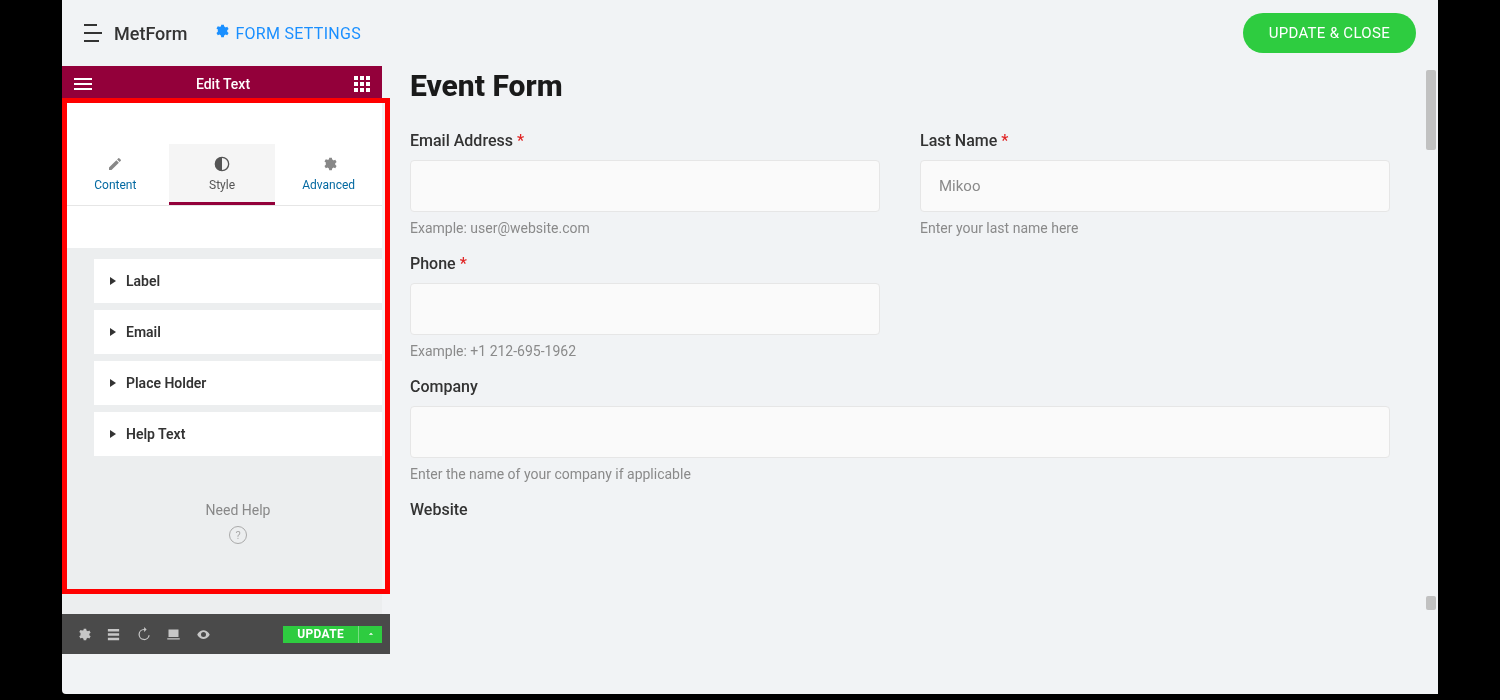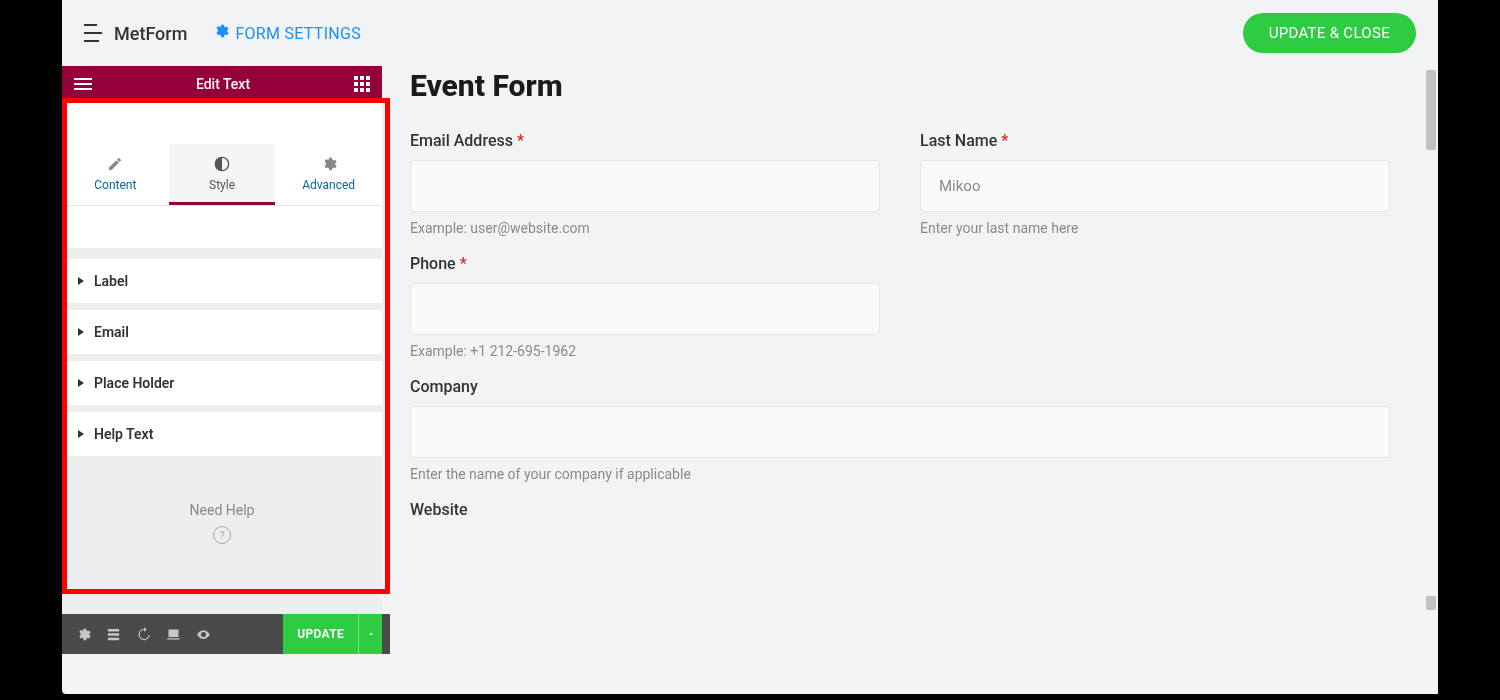--- a/index.html
+++ b/index.html
@@ -48,35 +48,35 @@
   .ham { display:flex; flex-direction:column; gap:3px; cursor:pointer;}
   .ham span{ width:18px; height:2px; background:#fff; display:block;}
   .panel-title { font-size:14px; font-weight:500;}
   .grid-icon { display:grid; grid-template-columns:repeat(3,4px); grid-template-rows:repeat(3,4px); gap:2px; cursor:pointer;}
   .grid-icon span{ background:#fff; width:4px; height:4px;}
   .tabs { display:flex; border-bottom:1px solid #e6e6e6;}
   .tab { flex:1; text-align:center; padding:12px 0 10px; color:#0369a1; font-size:12px; cursor:pointer; position:relative;}
   .tab svg { width:16px; height:16px; fill:#888; display:block; margin:0 auto 6px;}
   .tab.active { background:#f5f5f5; border-bottom:3px solid #93003a; color:#555;}
   .tab.active svg { fill:#555;}
-  .sections { background:#eceeef; flex:1; overflow:auto;}
+  .sections { background:#eceeef; flex:1; overflow:auto;padding-left:32px;}
   .section-row {
     background:#fff; border-top:1px solid #eceeef; border-bottom:6px solid #eceeef;
     padding:14px 16px; display:flex; align-items:center; gap:10px; font-size:14px; color:#333; cursor:pointer; font-weight:600;
   }
   .caret { width:0;height:0;border-top:4px solid transparent;border-bottom:4px solid transparent;border-left:6px solid #333;}
   .need-help { text-align:center; color:#888; font-size:14px; padding:40px 0; display:flex; align-items:center; justify-content:center; gap:8px; background:#eceeef;flex-direction:column;}
   .need-help .q { width:18px;height:18px;border:1.5px solid #aaa;border-radius:50%; display:flex;align-items:center;justify-content:center; font-size:11px;color:#aaa;}
   .panel-footer {
     height:40px; background:#4a4a4a; display:flex; align-items:center; gap:0; padding:0 0 0 6px;
   }
   .ft-ico { width:30px; height:40px; display:flex; align-items:center; justify-content:center; cursor:pointer;}
   .ft-ico svg { width:15px; height:15px; fill:#c7c7c7;}
   .update-btn { margin-left:auto; display:flex;}
-  .update-btn button { background:#2ecc40; color:#fff; border:none; height:40px; padding:0 14px; font-size:12px; font-weight:700; cursor:pointer; letter-spacing:.3px;}
+  .update-btn button { background:#2ecc40; color:#fff; border:none; height:17px; padding:0 14px; font-size:12px; font-weight:700; cursor:pointer; letter-spacing:.3px;}
   .update-btn .split { border-left:1px solid rgba(255,255,255,.35); width:24px; padding:0; display:flex;align-items:center;justify-content:center;}
   .update-btn .split svg{width:10px;height:10px;fill:#fff;}
   .update-btn-wrap{ margin-right:8px;}
 
   
   .preview { margin-left: 348px; padding: 0 0 0 0; flex:1; overflow:auto; position:relative;}
   .scrollbar-fake { position:absolute; right:0; top:0; width:16px; height:100%; background:#f1f3f5;}
   .scrollbar-thumb { position:absolute; right:2px; top:4px; width:10px; height:80px; background:#c1c1c1; border-radius:2px;}
   .scrollbar-thumb2 { position:absolute; right:2px; bottom:84px; width:10px; height:14px; background:#c1c1c1; border-radius:2px;}
   .form-title { font-size:30px; font-weight:800; color:#1a1a1a; margin:2px 0 28px;}

